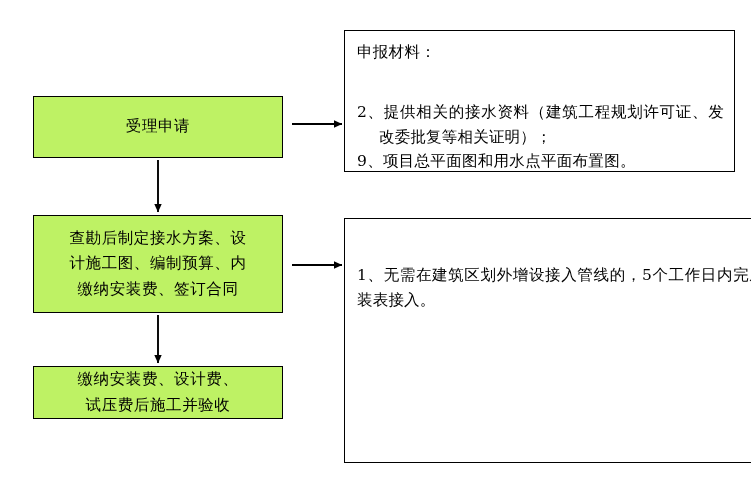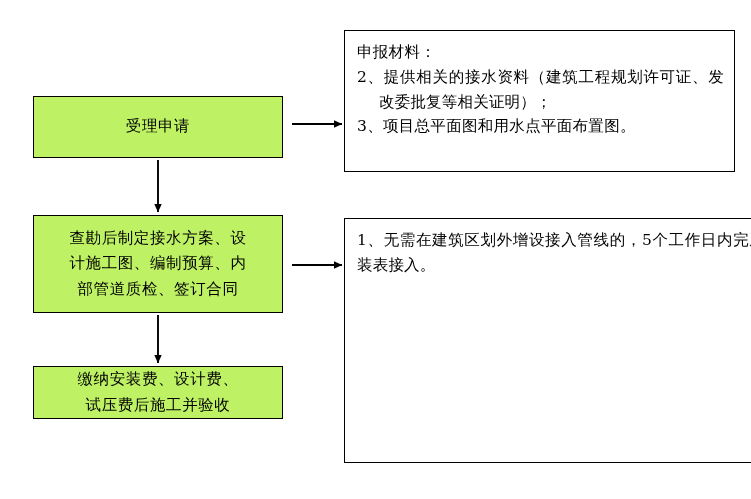--- a/index.html
+++ b/index.html
@@ -59,20 +59,21 @@
   }
 
   .panel-para {
     font-size: 15.5px;
     line-height: 1.60;
     letter-spacing: 0.2px;
     text-align: justify;
     text-justify: inter-ideograph;
     text-indent: 0;
     white-space: normal;
+    margin-top: 35px;
   }
 
   .indent-wrap {
     padding-left: 22px;
     text-indent: -22px;
   }
 
   
   #node-accept   { left: 33px;  top: 96px;  width: 250px; height: 62px; }
   #node-plan     { left: 33px;  top: 215px; width: 250px; height: 98px; }
@@ -95,32 +96,32 @@
 
 <div id="flowchart">
 
   <div class="node" id="node-accept">
     <div class="node-text">受理申请</div>
   </div>
 
   <div class="node" id="node-plan">
     <div class="node-text">查勘后制定接水方案、设
 计施工图、编制预算、内
-部管道质检、签订合同</div>
+缴纳安装费、签订合同</div>
   </div>
 
   <div class="node" id="node-pay">
     <div class="node-text">缴纳安装费、设计费、
 试压费后施工并验收</div>
   </div>
 
   <div class="panel" id="panel-materials">
     <div class="panel-line">申报材料：</div>
     <div class="panel-para indent-wrap">2、提供相关的接水资料（建筑工程规划许可证、发改委批复等相关证明）；</div>
-    <div class="panel-line">3、项目总平面图和用水点平面布置图。</div>
+    <div class="panel-line">9、项目总平面图和用水点平面布置图。</div>
   </div>
 
   <div class="panel" id="panel-timeline">
     <div class="panel-para">1、无需在建筑区划外增设接入管线的，5个工作日内完成装表接入。</div>
   </div>
 
   <svg id="connectors" viewBox="0 0 751 499" xmlns="http://www.w3.org/2000/svg">
     <defs>
       <marker id="arrowhead" markerWidth="9" markerHeight="9" refX="8.4" refY="4.5" orient="auto" markerUnits="userSpaceOnUse">
         <path d="M0,0.6 L8.6,4.5 L0,8.4 Z" fill="#000000"></path>

